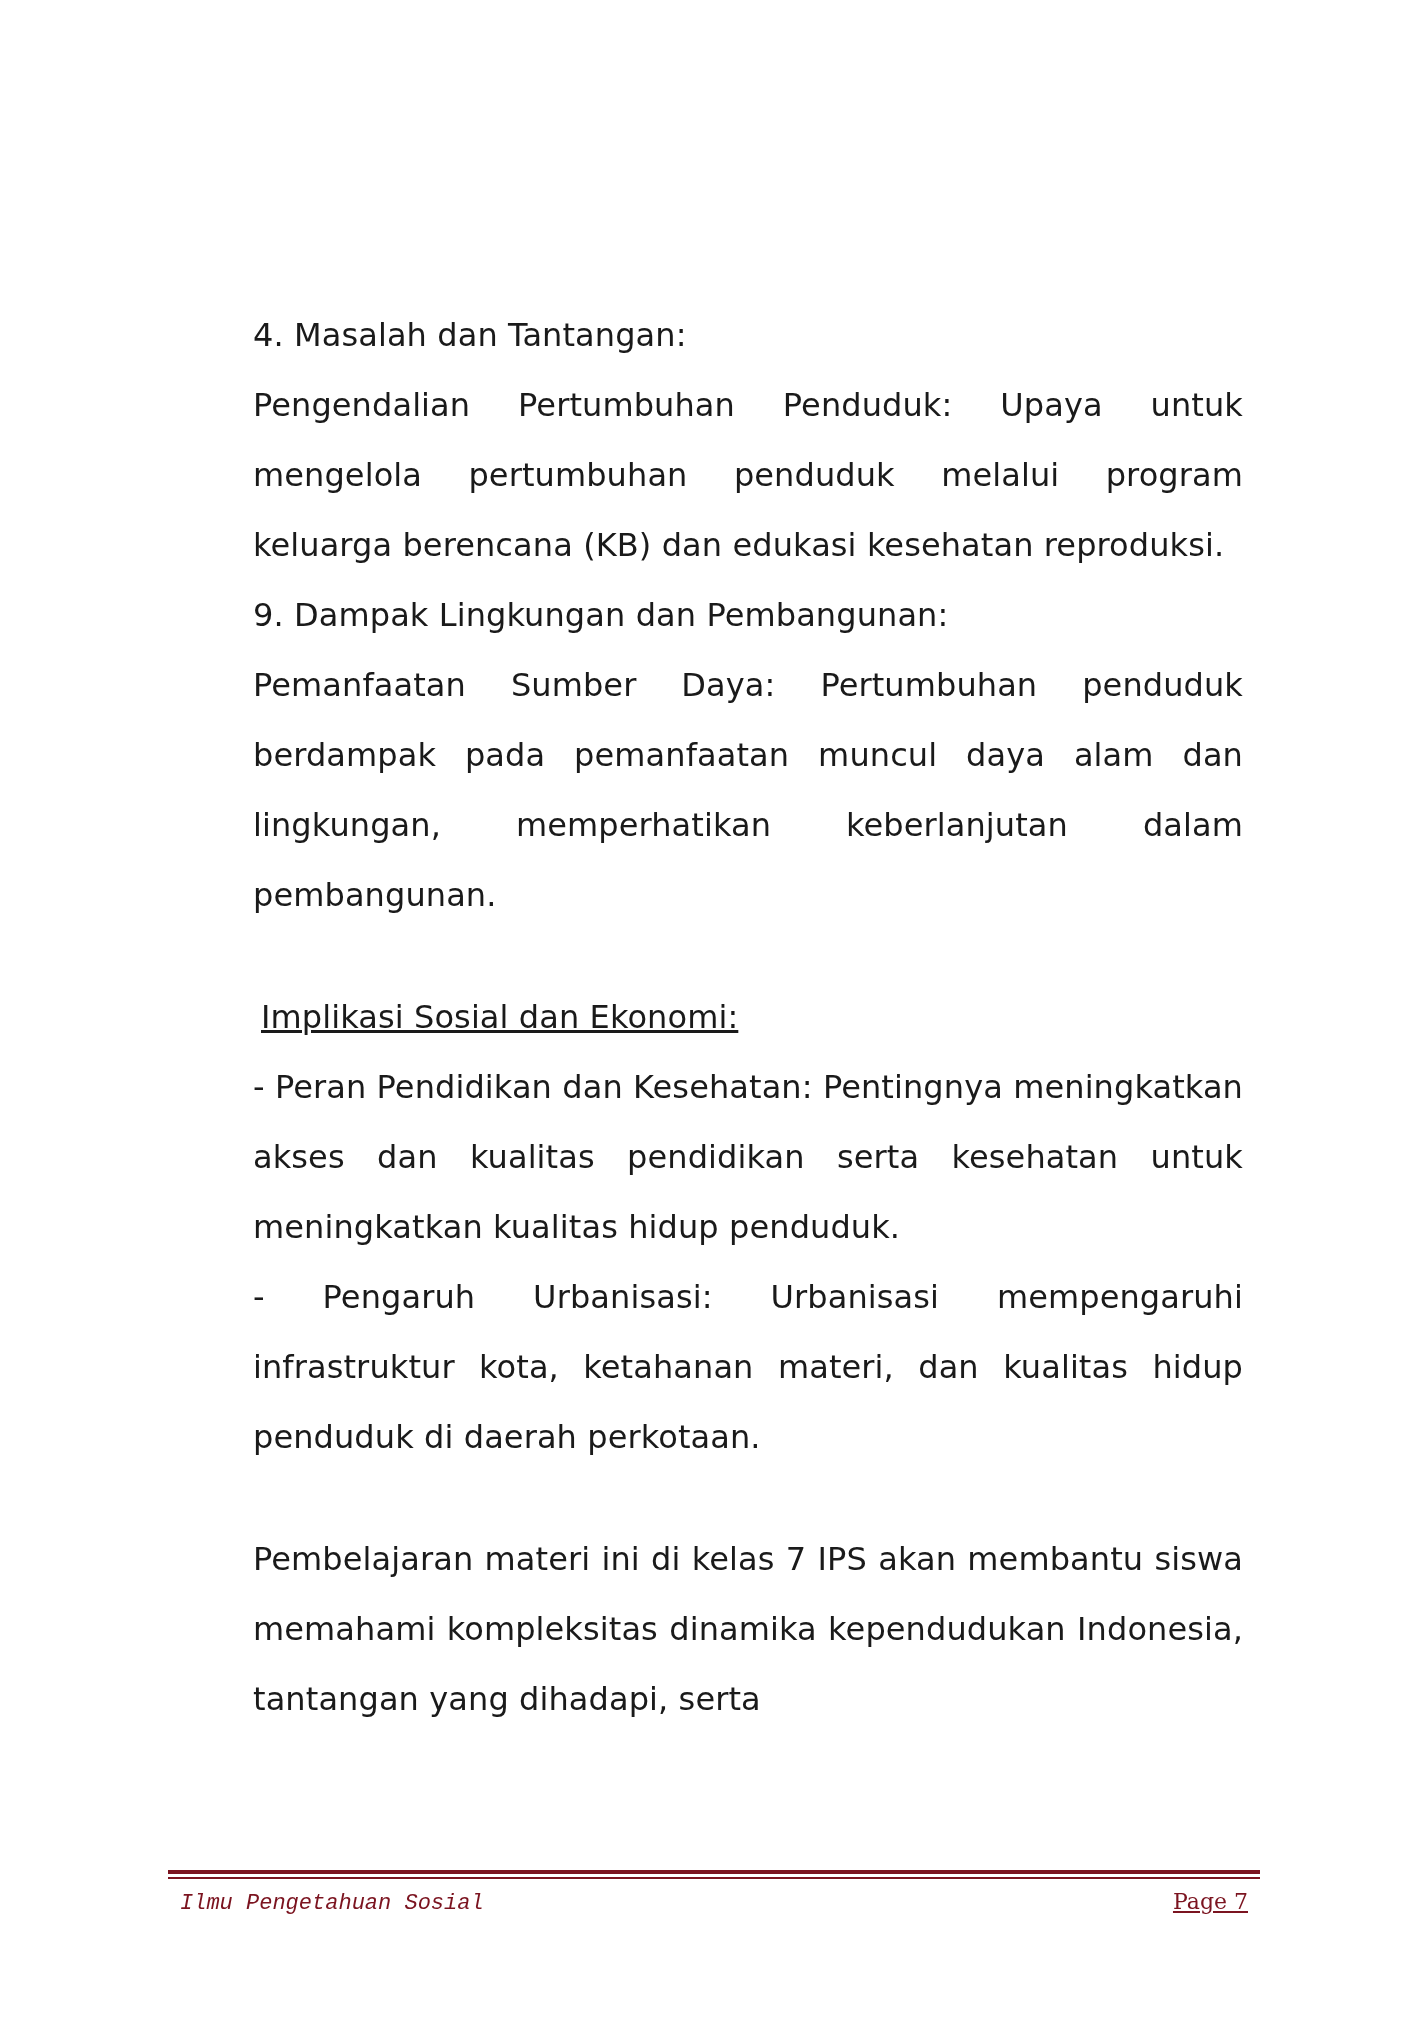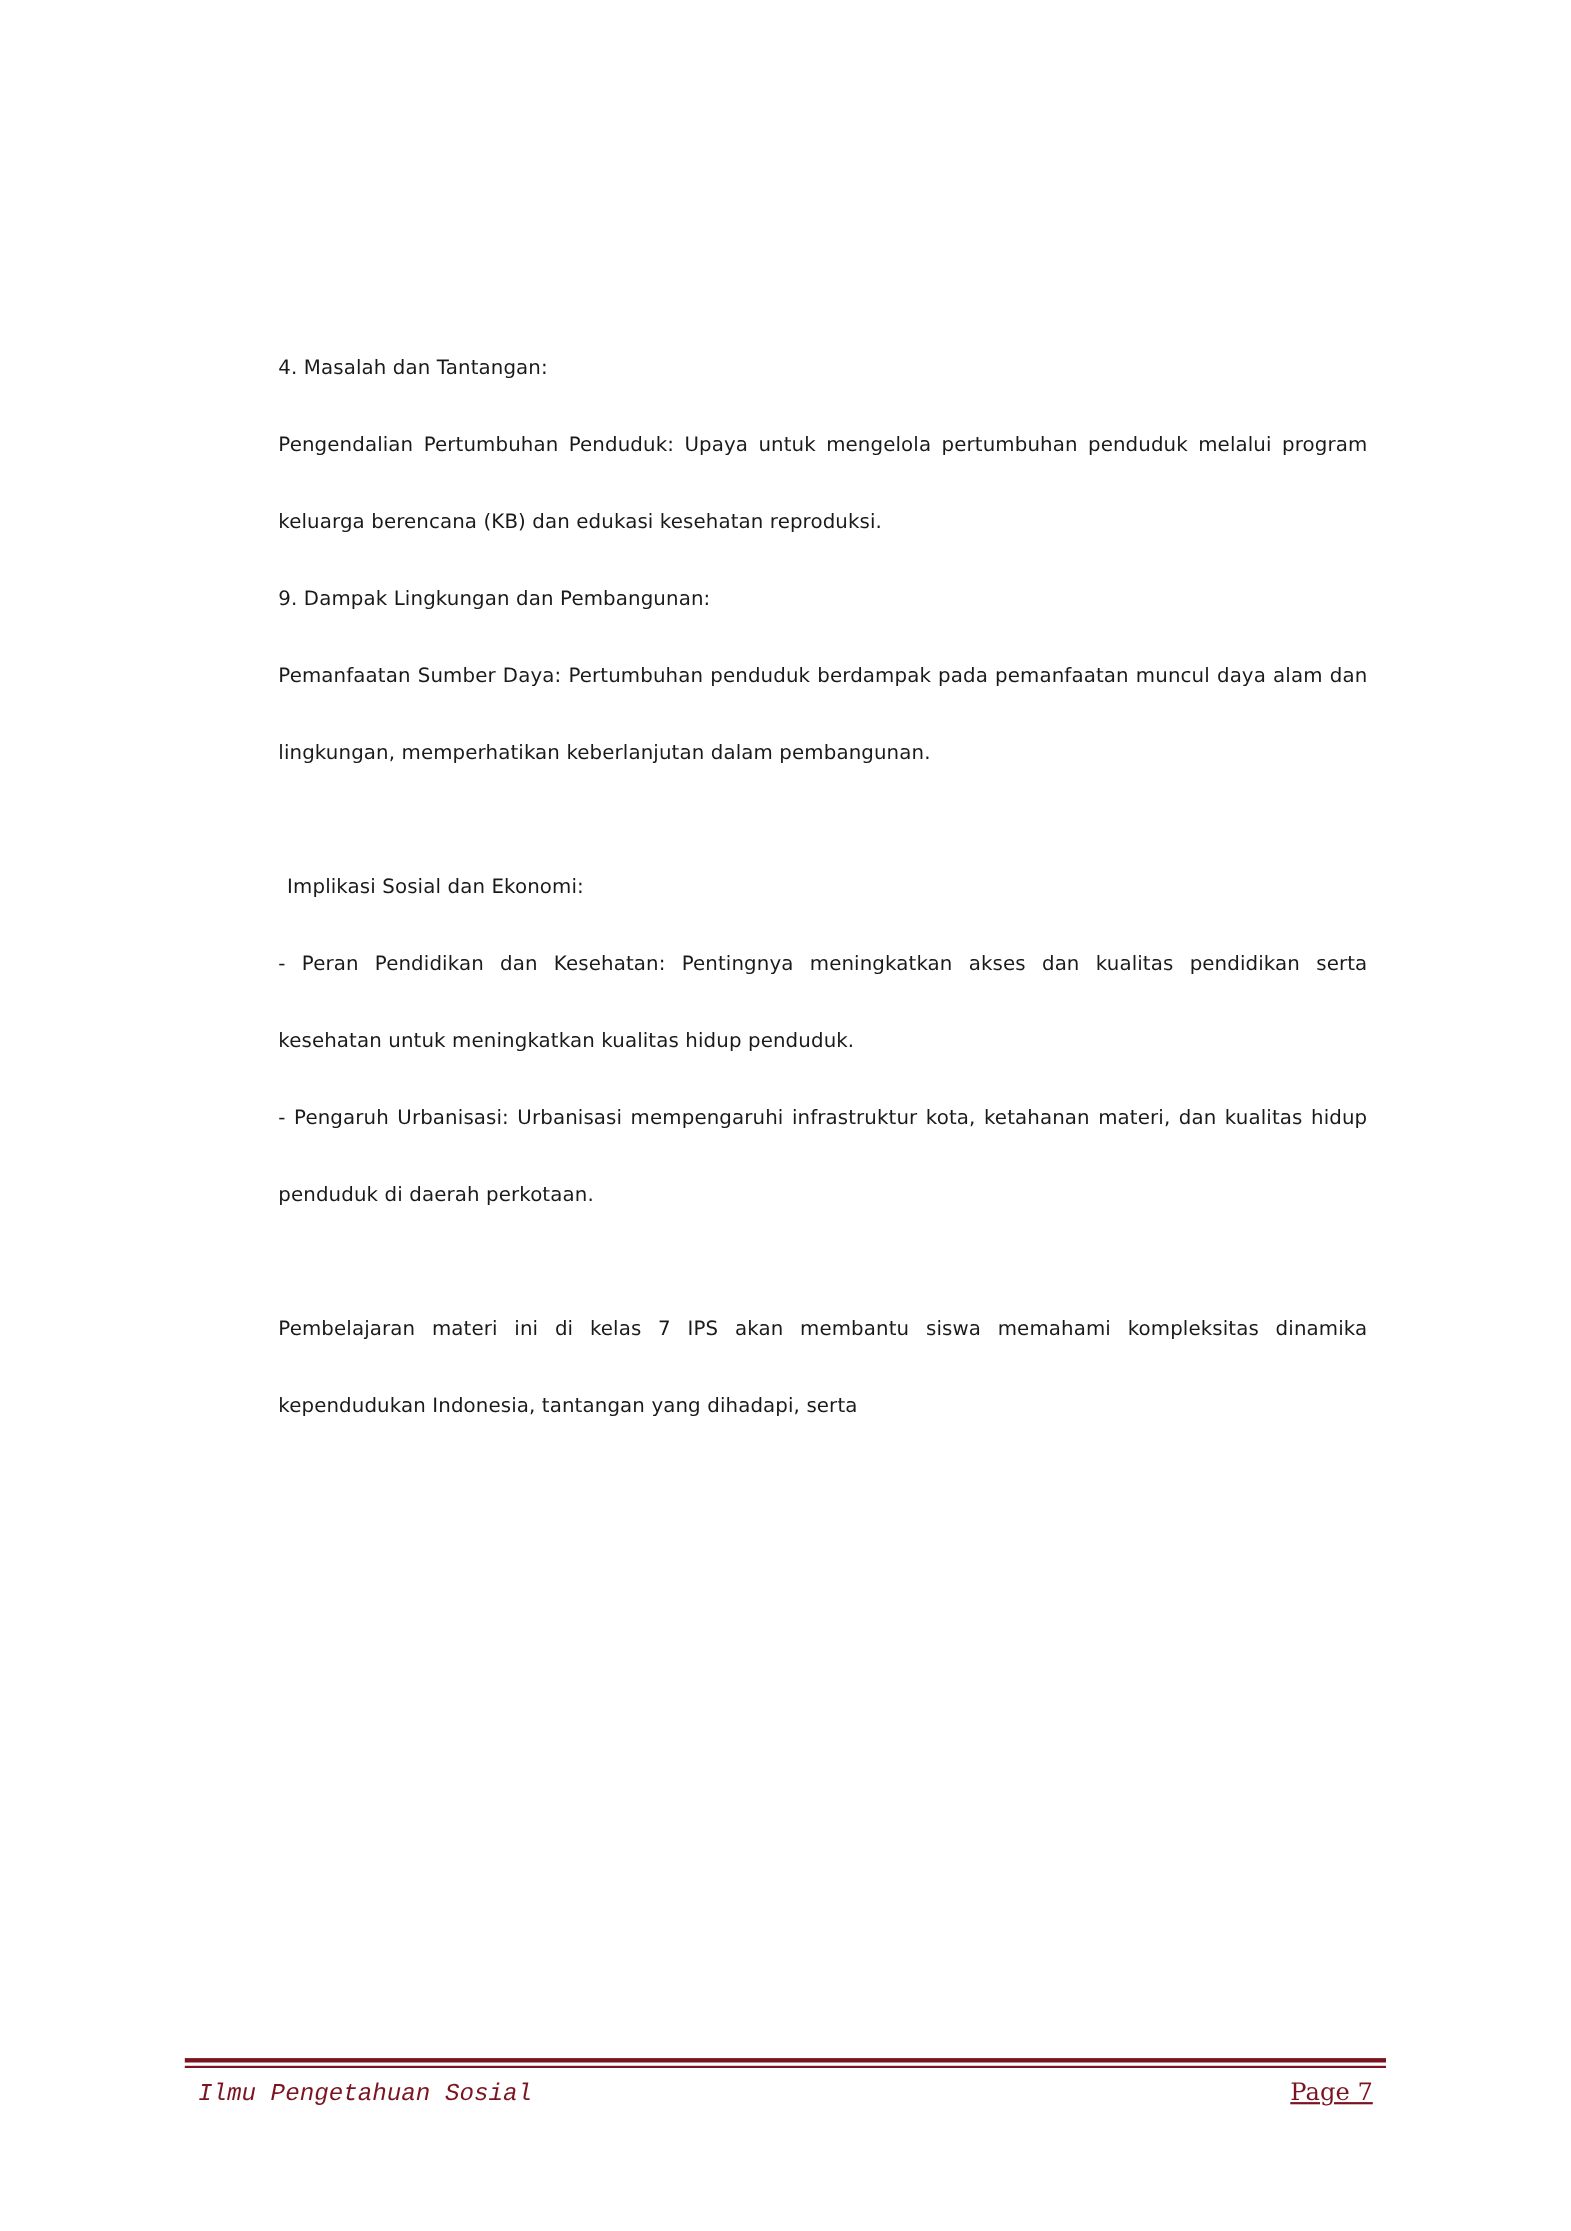--- a/index.html
+++ b/index.html
@@ -18,33 +18,33 @@
     box-sizing: border-box;
     overflow: hidden;
   }
   .content {
     position: absolute;
     left: 253px;
     top: 300px;
     width: 990px;
   }
   .para {
-    font-size: 18px;
+    font-size: 32px;
     line-height: 70px;
     color: #1a1a1a;
     margin: 0;
     text-align: justify;
     text-justify: inter-word;
     letter-spacing: 0.1px;
   }
   .para.left {
     text-align: left;
   }
   .spacer-md { height: 52px; }
-  .indent-1 { padding-left: 8px; }
+  .indent-1 { padding-left: 8px; text-decoration: underline; }
 
   
   .footer {
     position: absolute;
     left: 168px;
     right: 168px;
     bottom: 112px;
   }
   .footer-rule-top {
     height: 4px;

